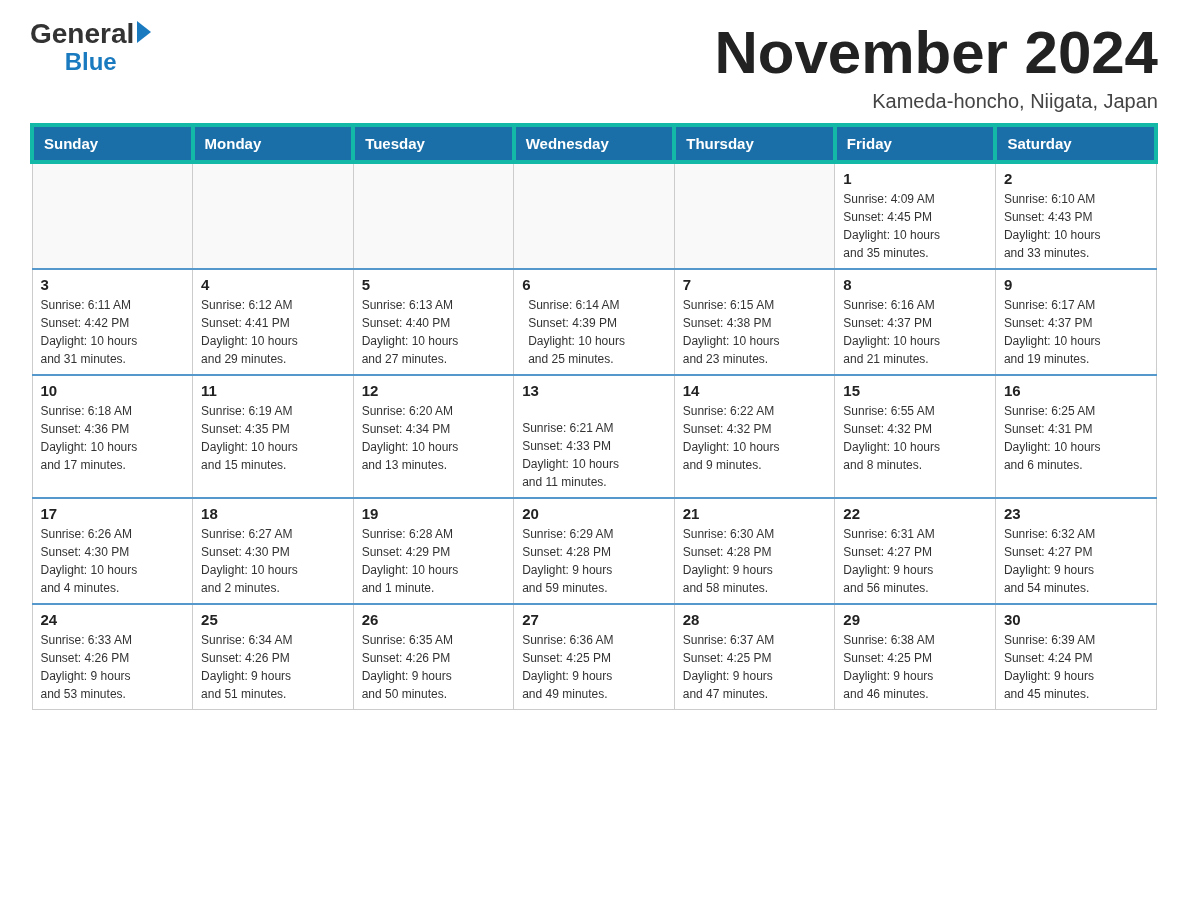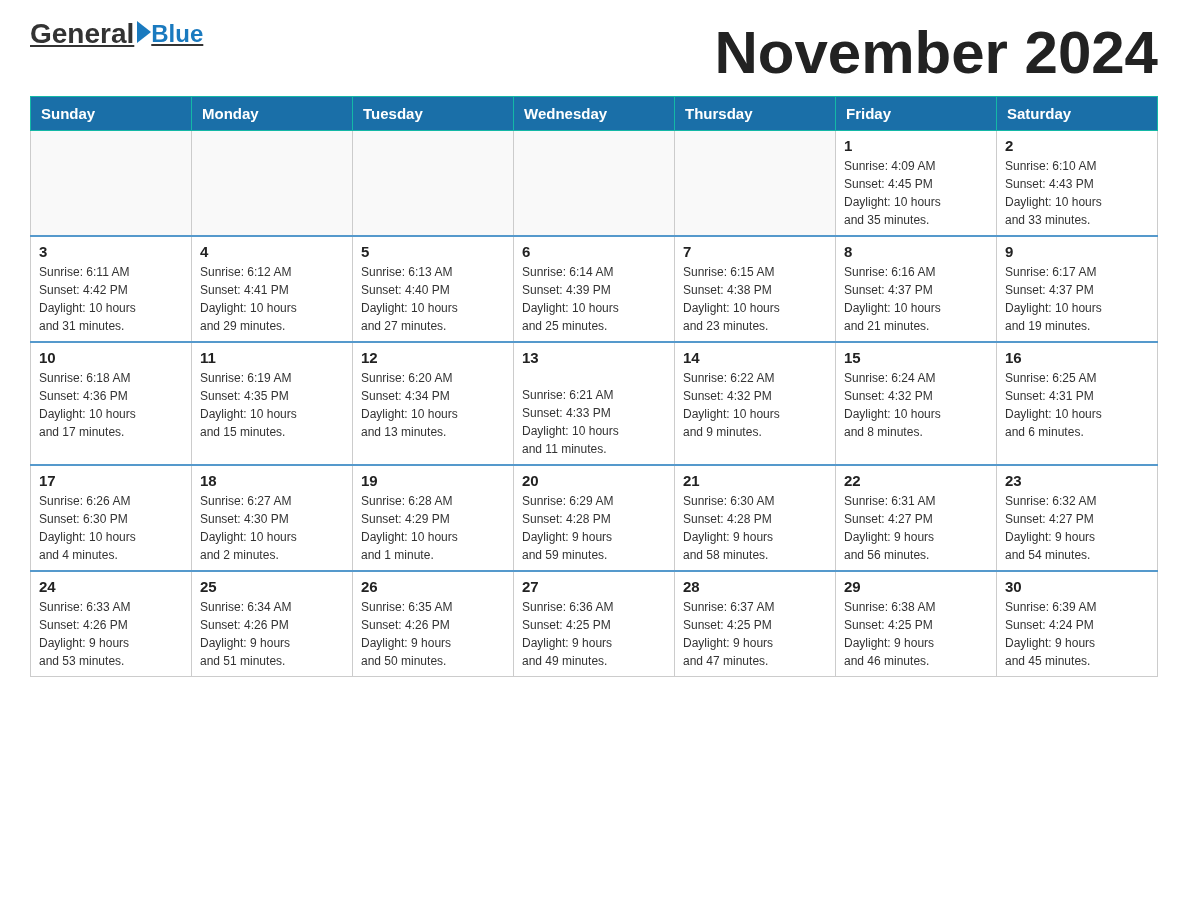--- a/index.html
+++ b/index.html
@@ -10,23 +10,22 @@
       color: #333;
     }
     .header {
       display: flex;
       justify-content: space-between;
       align-items: flex-start;
       margin-bottom: 10px;
     }
     .logo-area {
       display: flex;
-      flex-direction: row;
+      flex-direction: column;
       align-items: center;
-      text-decoration: underline;
     }
     .logo-text {
       font-size: 28px;
       font-weight: bold;
       color: #333;
       line-height: 1;
     }
     .logo-line2 {
       color: #1a7abf;
       font-size: 24px;
@@ -51,21 +50,21 @@
       border-collapse: collapse;
       margin-top: 10px;
     }
     .calendar-table th {
       background-color: #1a6fa8;
       color: #fff;
       font-size: 15px;
       font-weight: bold;
       padding: 8px 10px;
       text-align: left;
-      border: 1px solid #14b8a6;
+      border: 4px solid #14b8a6;
     }
     .calendar-table td {
       vertical-align: top;
       padding: 6px 8px;
       border: 1px solid #ccc;
       width: 14.28%;
       min-height: 90px;
       font-size: 12.5px;
       color: #333;
     }
@@ -94,20 +93,21 @@
 <div class="header">
   <div class="logo-area">
     <div style="display:flex; align-items:center;">
       <span class="logo-text">General</span>
       <span style="display:inline-block; width:0; height:0; border-left:14px solid #1a7abf; border-top:11px solid transparent; border-bottom:11px solid transparent; margin-left:3px; margin-bottom:4px;"></span>
     </div>
     <div class="logo-line2">Blue</div>
   </div>
   <div class="title-area">
     <div class="month-title">November 2024</div>
+    <div class="location">Kameda-honcho, Niigata, Japan</div>
   </div>
 </div>
 
 <table class="calendar-table">
   <thead>
     <tr>
     <th>Sunday</th>
         <th>Monday</th>
         <th>Tuesday</th>
         <th>Wednesday</th>
@@ -155,21 +155,21 @@
         </td>
         <td>
           <span class="day-number">5</span>
           <div class="day-info" style="white-space: pre-line;">Sunrise: 6:13 AM
 Sunset: 4:40 PM
 Daylight: 10 hours
 and 27 minutes.</div>
         </td>
         <td>
           <span class="day-number">6</span>
-          <div class="day-info" style="white-space: pre-line;">Sunrise: 6:14 AM
+          <div class="day-info" style="white-space: pre-line; margin-left: 6px;">Sunrise: 6:14 AM
 Sunset: 4:39 PM
 Daylight: 10 hours
 and 25 minutes.</div>
         </td>
         <td>
           <span class="day-number">7</span>
           <div class="day-info" style="white-space: pre-line;">Sunrise: 6:15 AM
 Sunset: 4:38 PM
 Daylight: 10 hours
 and 23 minutes.</div>
@@ -220,38 +220,38 @@
         </td>
         <td>
           <span class="day-number">14</span>
           <div class="day-info" style="white-space: pre-line;">Sunrise: 6:22 AM
 Sunset: 4:32 PM
 Daylight: 10 hours
 and 9 minutes.</div>
         </td>
         <td>
           <span class="day-number">15</span>
-          <div class="day-info" style="white-space: pre-line;">Sunrise: 6:24 AM
+          <div class="day-info" style="white-space: pre-line;">Sunrise: 6:55 AM
 Sunset: 4:32 PM
 Daylight: 10 hours
 and 8 minutes.</div>
         </td>
         <td>
           <span class="day-number">16</span>
           <div class="day-info" style="white-space: pre-line;">Sunrise: 6:25 AM
 Sunset: 4:31 PM
 Daylight: 10 hours
 and 6 minutes.</div>
         </td>
       </tr>
       <tr>
         <td>
           <span class="day-number">17</span>
           <div class="day-info" style="white-space: pre-line;">Sunrise: 6:26 AM
-Sunset: 6:30 PM
+Sunset: 4:30 PM
 Daylight: 10 hours
 and 4 minutes.</div>
         </td>
         <td>
           <span class="day-number">18</span>
           <div class="day-info" style="white-space: pre-line;">Sunrise: 6:27 AM
 Sunset: 4:30 PM
 Daylight: 10 hours
 and 2 minutes.</div>
         </td>

